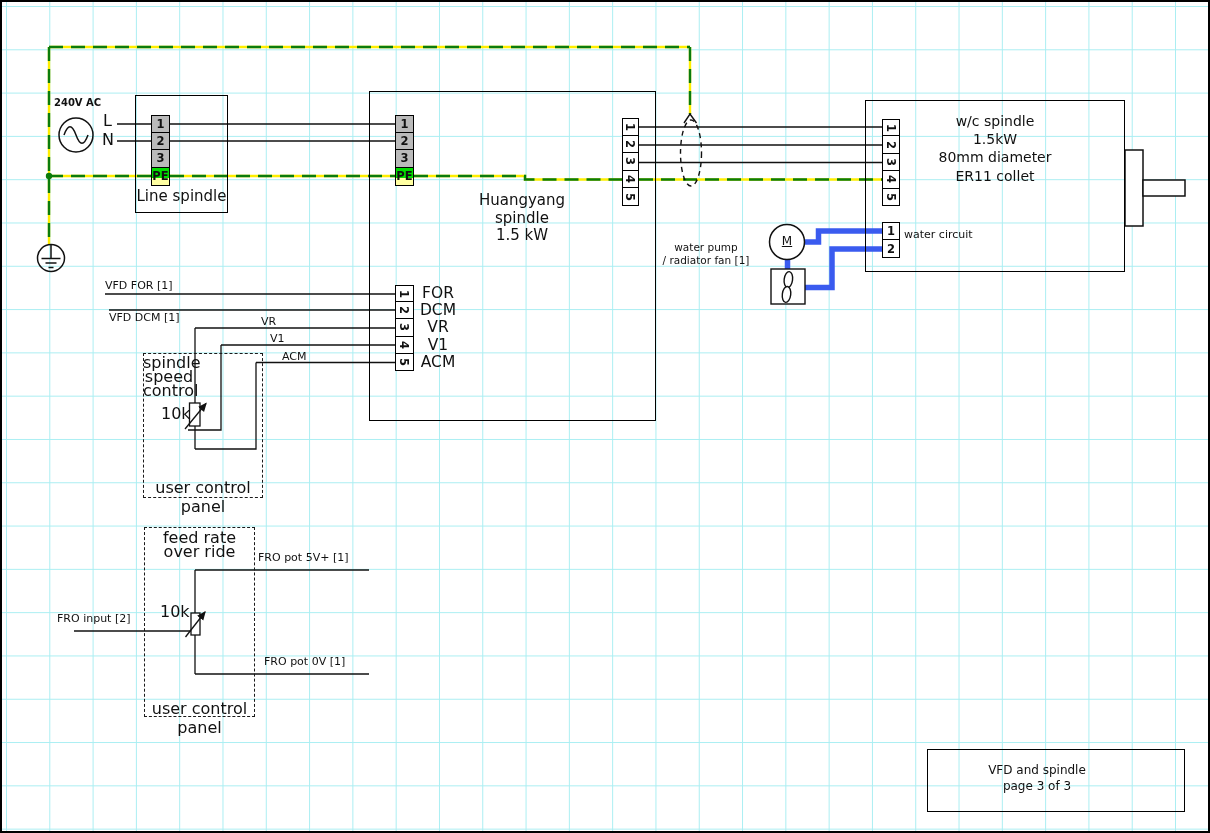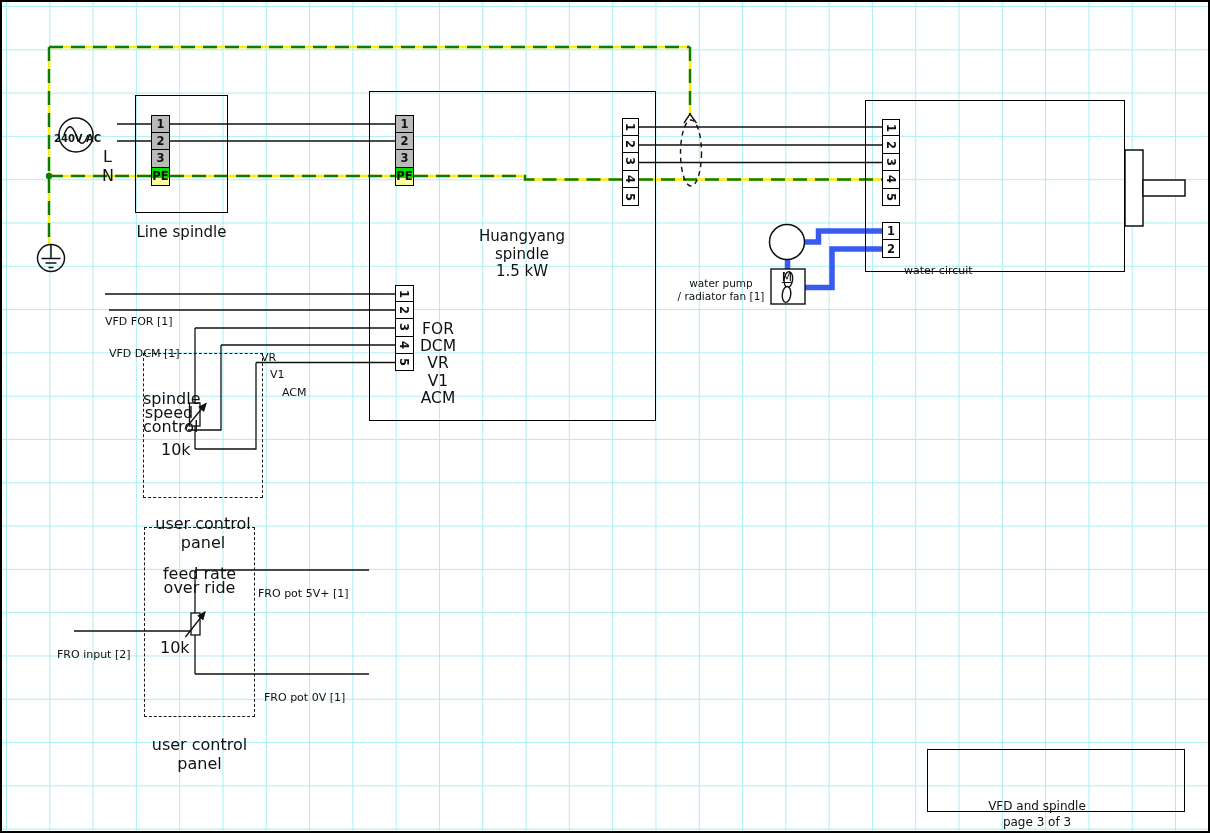--- a/index.html
+++ b/index.html
@@ -20,21 +20,21 @@
   svg.layer{position:absolute;left:0;top:0;}
   .box{position:absolute;border:1.6px solid #000;background:transparent;box-sizing:border-box;}
   .dashedbox{position:absolute;border:1.6px dashed #1a1a1a;background:transparent;box-sizing:border-box;}
   .strip{position:absolute;display:flex;flex-direction:column;}
   .cell{box-sizing:border-box;border:1.2px solid #000;background:#fff;display:flex;
         align-items:center;justify-content:center;font-size:11.5px;font-weight:600;}
   .cell + .cell{border-top:none;}
   .cell.gray{background:var(--term-gray);}
   .cell.pe{background:linear-gradient(var(--term-green) 0 58%, var(--term-yellow) 58% 100%);}
   .cell.rot span{transform:rotate(90deg);display:inline-block;}
-  .lbl{position:absolute;font-size:11px;line-height:1.18;white-space:nowrap;margin-top:36px;}
+  .lbl{position:absolute;font-size:11px;line-height:1.18;white-space:nowrap;}
   .c{text-align:center;white-space:normal;}
   .r{text-align:right;}
   .s10{font-size:10px;font-weight:700;}
   .s11{font-size:16px;}
   .s12{font-size:12px;}
   .s13{font-size:11px;}
   .s14{font-size:14px;}
   .s15{font-size:15px;}
   .s16{font-size:15.5px;}
   .ln{font-size:16px;}
@@ -289,23 +289,29 @@
   <div class="lbl c s11" style="left:142px;top:529px;width:111px;line-height:14px">
     <div>feed rate</div>
     <div>over ride</div>
   </div>
   <div class="lbl r s11" style="left:158px;top:601px;width:24px">10k</div>
   <div class="lbl c s11" style="left:142px;top:698px;width:111px">user control panel</div>
   <div class="lbl" style="left:55px;top:611px">FRO input [2]</div>
   <div class="lbl s13" style="left:256px;top:550px">FRO pot 5V+ [1]</div>
   <div class="lbl s13" style="left:262px;top:654px">FRO pot 0V [1]</div>
 
+  <div class="lbl c s14" style="left:898px;top:110px;width:190px;line-height:18.2px">
+    <div>w/c spindle</div>
+    <div>1.5kW</div>
+    <div>80mm diameter</div>
+    <div>ER11 collet</div>
+  </div>
   <div class="lbl s13" style="left:902px;top:227px">water circuit</div>
 
-  <div class="lbl c" style="left:669px;top:239px;width:100px;line-height:13px;font-size:10.5px">
+  <div class="lbl c" style="left:654px;top:239px;width:100px;line-height:13px;font-size:10.5px">
     <div>water pump</div>
     <div>/ radiator fan [1]</div>
   </div>
   <div class="lbl c u s12" style="left:774px;top:232px;width:22px">M</div>
 
   <div class="lbl c s12" style="left:925px;top:760px;width:220px;line-height:16px">
     <div>VFD and spindle</div>
     <div>page 3 of 3</div>
   </div>
 

